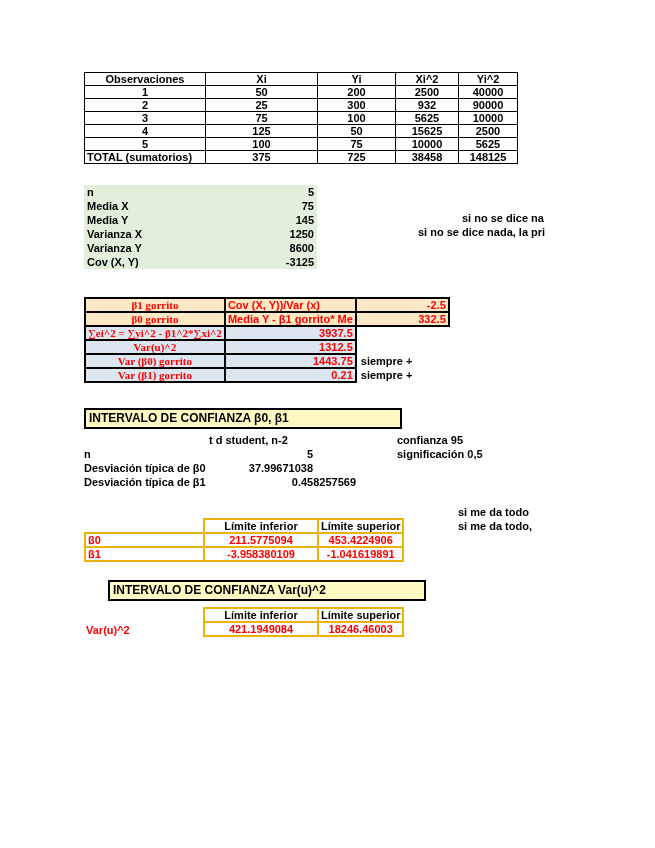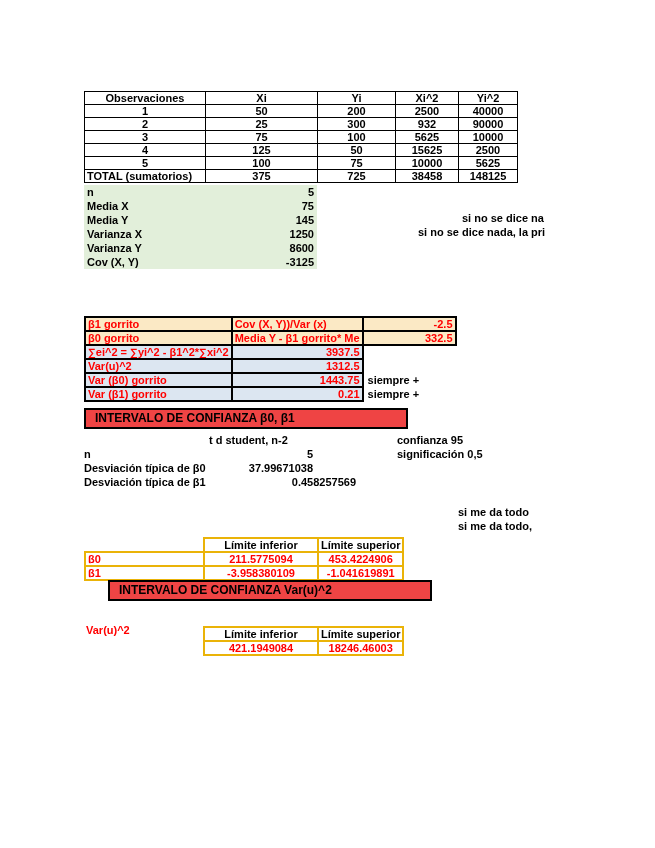--- a/index.html
+++ b/index.html
@@ -2,44 +2,44 @@
 <html><head>
 <meta charset="utf-8">
 <style>
   html,body{margin:0;padding:0;background:#888;}
   .canvas{
     position:relative;width:655px;height:848px;background:#ffffff;
     font-family:"Liberation Sans","DejaVu Sans",sans-serif;
     font-weight:bold;color:#000;overflow:hidden;
   }
   .abs{position:absolute;}
-  table{border-collapse:collapse;table-layout:fixed;margin-top:19px;}
+  table{border-collapse:collapse;table-layout:fixed;}
   td,th{font-size:11px;line-height:12px;height:12px;padding:0 2px;
         overflow:hidden;white-space:nowrap;}
 
   
   .obs-table td,.obs-table th{border:1.5px solid #000;text-align:center;}
   .obs-table .left{text-align:left;}
 
   
   .green-row{display:flex;justify-content:space-between;height:14px;
              line-height:14px;font-size:11px;background:#E2EFDA;padding:0 3px;}
 
   
   .est-table td{border:2px solid #000;color:#FF0000;}
   .est-table .orange{background:#FBE9C5;}
   .est-table .blue{background:#DCE6F1;}
-  .est-table .lab{text-align:left;}
+  .est-table .lab{text-align:center;font-family:Liberation Serif, serif;}
   .est-table .frm{text-align:left;}
   .est-table .val{text-align:right;}
   .est-table .plain{border:none;background:none;color:#000;text-align:left;padding-left:4px;}
 
   
-  .yellow-bar{background:#ef4444;border:2px solid #000;height:17px;line-height:17px;
-              font-size:12px;padding-left:9px;white-space:nowrap;overflow:hidden;}
+  .yellow-bar{background:#fef9c3;border:2px solid #000;height:17px;line-height:17px;
+              font-size:12px;padding-left:3px;white-space:nowrap;overflow:hidden;}
 
   
   .ci-table td,.ci-table th{border:2px solid #eab308;text-align:center;}
   .ci-table .ghost{border:none;background:none;}
   .ci-table th{font-size:11px;}
   .ci-table .red{color:#FF0000;}
   .ci-table .lab{text-align:left;color:#FF0000;border-radius:7px;}
 
   .txt{font-size:11px;line-height:13px;white-space:nowrap;}
   .red{color:#FF0000;}

